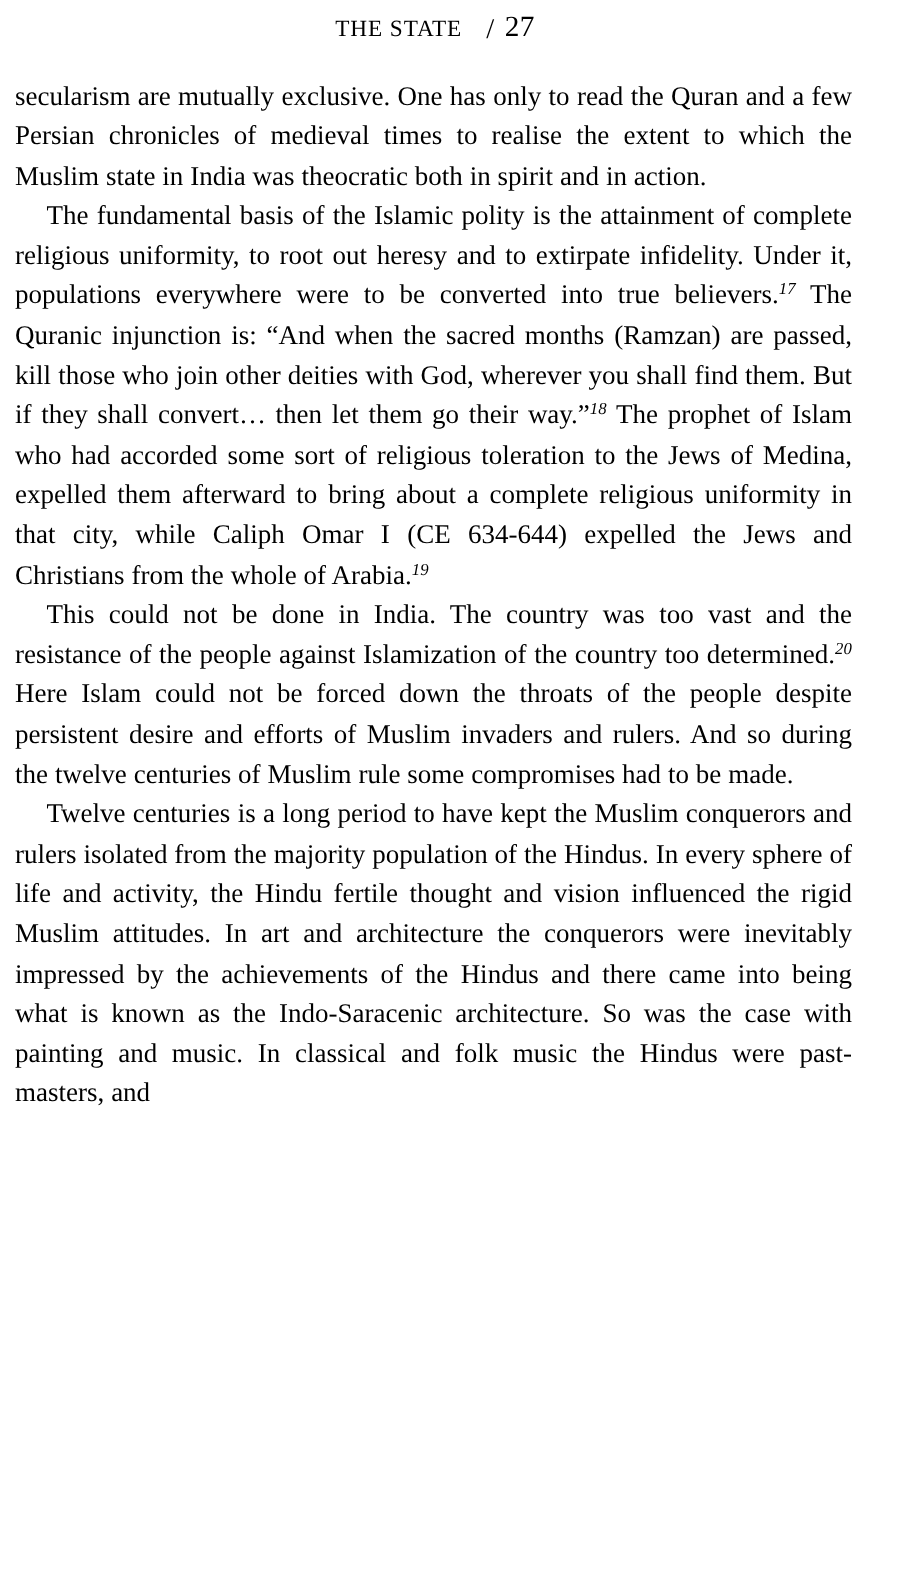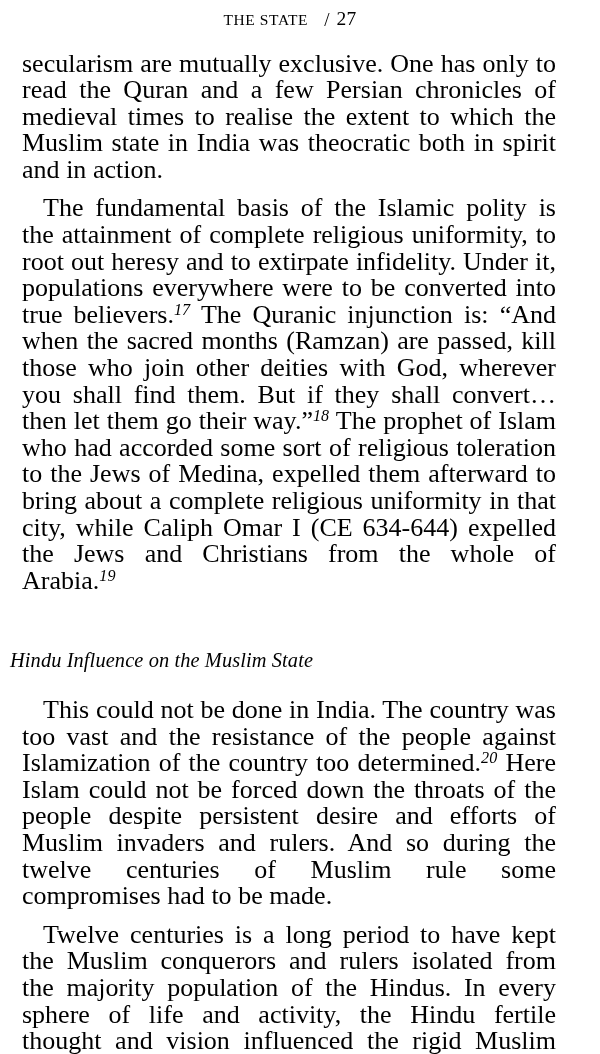--- a/index.html
+++ b/index.html
@@ -51,22 +51,22 @@
     letter-spacing: 0.3px;
   }
 
   
   .textblock {
     margin: 0;
     padding: 0 12px 0 10px;
   }
 
   p.body-par {
-    margin: 12px;
-    font-size: 26px;
+    margin: 0;
+    font-size: 18px;
     line-height: 26.6px;
     text-align: justify;
     text-justify: inter-word;
     text-indent: 0;
     word-spacing: 0.1px;
     hyphens: none;
   }
   p.body-par.indent {
     text-indent: 21px;
   }
@@ -107,22 +107,19 @@
   <div class="running-head">
     <span class="rh-title">THE STATE</span><span class="rh-sep">/</span><span class="rh-folio">27</span>
   </div>
 
   <div class="textblock">
 
     <p class="body-par" id="par-continuation"><span>secularism are mutually exclusive. One has only to read the Quran and a few Persian chronicles of medieval times to realise the extent to which the Muslim state in India was theocratic both in spirit and in action.</span></p>
 
     <p class="body-par indent"><span>The fundamental basis of the Islamic polity is the attainment of complete religious uniformity, to root out heresy and to extirpate infidelity. Under it, populations everywhere were to be converted into true believers.</span><sup class="fn">17</sup><span> The Quranic injunction is: “And when the sacred months (Ramzan) are passed, kill those who join other deities with God, wherever you shall find them. But if they shall convert… then let them go their way.”</span><sup class="fn">18</sup><span> The prophet of Islam who had accorded some sort of religious toleration to the Jews of Medina, expelled them afterward to bring about a complete religious uniformity in that city, while Caliph Omar I (CE 634-644) expelled the Jews and Christians from the whole of Arabia.</span><sup class="fn">19</sup></p>
 
-    <div class="heading-wrap">
-      <h2 class="section-heading">Hindu Influence on the Muslim State</h2>
-    </div>
 
     <p class="body-par indent"><span>This could not be done in India. The country was too vast and the resistance of the people against Islamization of the country too determined.</span><sup class="fn">20</sup><span> Here Islam could not be forced down the throats of the people despite persistent desire and efforts of Muslim invaders and rulers. And so during the twelve centuries of Muslim rule some compromises had to be made.</span></p>
 
     <p class="body-par indent"><span>Twelve centuries is a long period to have kept the Muslim conquerors and rulers isolated from the majority population of the Hindus. In every sphere of life and activity, the Hindu fertile thought and vision influenced the rigid Muslim attitudes. In art and architecture the conquerors were inevitably impressed by the achievements of the Hindus and there came into being what is known as the Indo-Saracenic architecture. So was the case with painting and music. In classical and folk music the Hindus were past-masters, and</span></p>
 
   </div>
 </div>
 
 </body></html>

